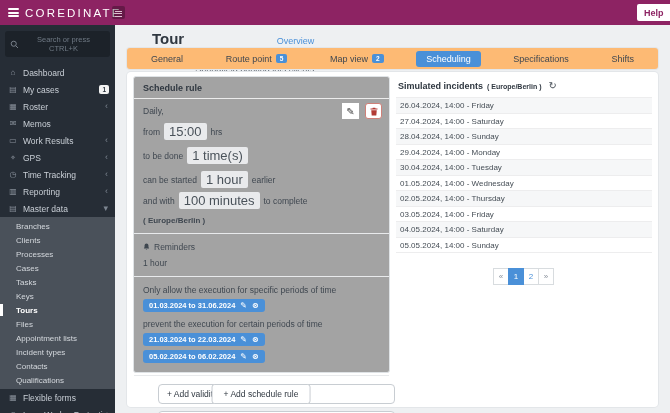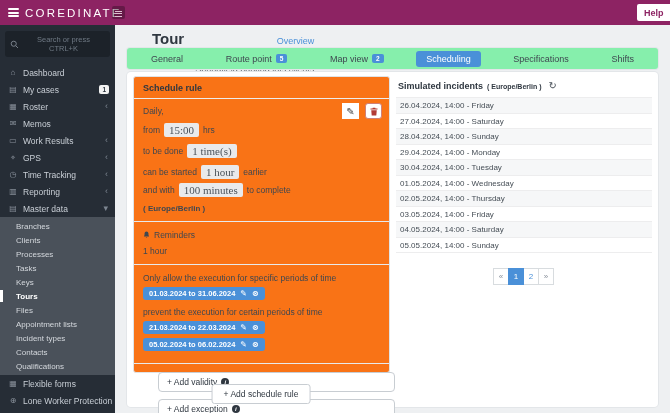--- a/index.html
+++ b/index.html
@@ -29,34 +29,34 @@
   .sub-item.active { font-weight:bold; color:#fff; }
   .sub-item.active::before { content:""; position:absolute; left:0; top:1px; bottom:1px; width:3px; background:#fff; }
 
   
   .main { position:absolute; left:115px; top:25px; width:555px; height:388px; }
   .page-head { position:absolute; left:13px; top:5px; display:flex; align-items:baseline; gap:11px; }
   .page-title { font-size:15px; color:#2f3740; font-weight:bold;margin-left:24px; }
   .crumbs { font-size:9px; color:#5a646e; display:flex; gap:4px; align-items:flex-end;flex-direction:column; }
   .crumbs .lnk { color:#4a90d8; text-decoration:none; cursor:pointer; }
 
-  .tabbar { position:absolute; left:12px; top:23px; width:531px; height:21px; background:#86efac; border-radius:3px; box-shadow:0 0 0 1px #e3e6e9; display:flex; align-items:center; justify-content:space-between; padding:0 14px; }
+  .tabbar { position:absolute; left:12px; top:23px; width:531px; height:21px; background:#fdba74; border-radius:3px; box-shadow:0 0 0 1px #e3e6e9; display:flex; align-items:center; justify-content:space-between; padding:0 14px; }
   .tab { display:flex; align-items:center; gap:4px; font-size:9px; color:#3f4750; padding:3px 10px; border-radius:3px; cursor:pointer; white-space:nowrap; }
   .tab.active { background:#4a90d8; color:#fff;text-align:center; }
   .tab .tbadge { background:#4a90d8; color:#fff; font-size:6.5px; padding:1px 4px; border-radius:2px; font-weight:bold; }
 
   .card { position:absolute; left:12px; top:47px; width:531px; height:335px; background:#fff; border-radius:4px; box-shadow:0 0 0 1px #e3e6e9; }
 
   
-  .rule-panel { position:absolute; left:6px; top:4px; width:257px; height:297px; border:1px solid #dfe3e6; border-radius:3px; background:#f97316; }
+  .rule-panel { position:absolute; left:6px; top:4px; width:257px; height:297px; border:1px solid #dfe3e6; border-radius:3px; background:#a3a3a3; }
   .panel-title { font-size:9px; font-weight:bold; color:#2f3740; padding:6px 9px 5px; border-bottom:1px solid #ececec; }
   .rule-body { position:relative; padding:7px 9px 0; font-size:8.5px; color:#3f4750; }
   .line { margin-bottom:7px; display:flex; align-items:center; gap:4px; flex-wrap:wrap; }
   .line.tight { margin-bottom:4px; }
-  .chip { background:#e9eaec; border-radius:2px; padding:1px 5px; color:#4a525a; font-size:11px;font-family:Liberation Serif, serif; }
+  .chip { background:#e9eaec; border-radius:2px; padding:1px 5px; color:#4a525a; font-size:13px; }
   .tz { font-weight:bold; font-size:8px; margin-top:2px; }
   .rule-actions { position:absolute; right:7px; top:4px; display:flex; gap:6px; align-items:center; }
   .icon-btn { width:17px; height:16px; display:flex; align-items:center; justify-content:center; background:#fff; border:none; font-size:10px; color:#444; cursor:pointer; }
   .icon-btn.danger { border:1px solid #cf8078; border-radius:3px; }
   .div { border:none; border-top:1px solid #e8eaec; margin:8px -9px; }
   .rem-title { display:flex; gap:4px; align-items:center; margin-bottom:6px; }
   .period-label { margin:2px 0 4px; }
   .chips-row { display:flex; flex-wrap:wrap; margin-bottom:3px;align-items:flex-end; }
   .bchip { display:inline-flex; align-items:center; gap:5px; background:#4a90d8; color:#fff; border-radius:3px; padding:2px 6px; font-size:7.5px; font-weight:bold; margin:0 5px 4px 0; white-space:nowrap; }
   .bchip .ci { font-size:8px; cursor:pointer; }
@@ -150,20 +150,21 @@
         </div>
         <div class="nav-item">
           <span class="ic">▤</span>
           <span>Master data</span>
           <span class="chev">▾</span>
         </div>
         <div class="submenu">
           <div class="sub-item">Branches</div>
           <div class="sub-item">Clients</div>
           <div class="sub-item">Processes</div>
+          <div class="sub-item">Cases</div>
           <div class="sub-item">Tasks</div>
           <div class="sub-item">Keys</div>
           <div class="sub-item active">Tours</div>
           <div class="sub-item">Files</div>
           <div class="sub-item">Appointment lists</div>
           <div class="sub-item">Incident types</div>
           <div class="sub-item">Contacts</div>
           <div class="sub-item">Qualifications</div>
         </div>
         <div class="nav-item">

